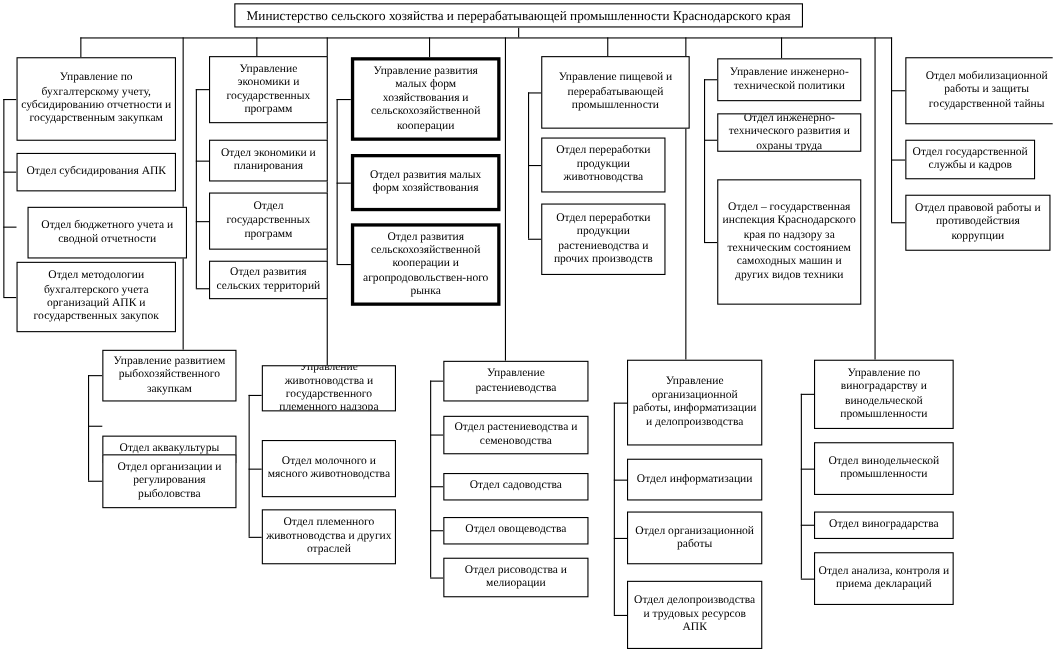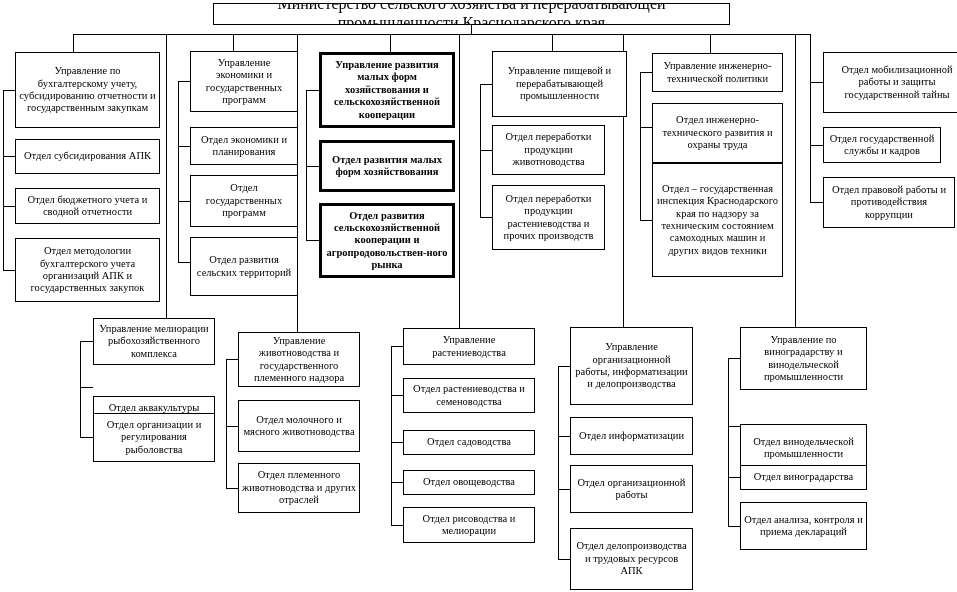--- a/index.html
+++ b/index.html
@@ -8,22 +8,22 @@
     background:var(--page-bg,#fff);color:var(--text,#000);
     font-family:"Liberation Serif","DejaVu Serif",serif;
   }
   .box{
     position:absolute;box-sizing:border-box;
     border:1px solid var(--line,#000);background:var(--box-bg,#fff);
     display:flex;align-items:center;justify-content:center;
     text-align:center;font-size:10.5px;line-height:1.18;padding:1px 3px;
     overflow:hidden;
   }
-  .bold{border-width:3px;font-weight:bold}
-  .title{font-size:16px;padding:1px 6px}
+  .bold{border-width:3px;font-weight:normal}
+  .title{font-size:12px;padding:1px 6px}
   .v,.h{position:absolute;background:var(--line,#000)}
   .v{width:1px}
   .h{height:1px}
 </style>
 </head>
 <body>
 
 <i class="v" style="left:471px;top:25px;height:9px"></i>
 <i class="h" style="left:73px;top:34px;width:738px"></i>
 
@@ -97,59 +97,59 @@
 <i class="v" style="left:728px;top:358px;height:168px"></i>
 <i class="h" style="left:728px;top:358px;width:12px"></i>
 <i class="h" style="left:728px;top:426px;width:12px"></i>
 <i class="h" style="left:728px;top:477px;width:12px"></i>
 <i class="h" style="left:728px;top:526px;width:12px"></i>
 
 <div class="box title" style="left:213px;top:3px;width:517px;height:22px">Министерство сельского хозяйства и перерабатывающей промышленности  Краснодарского края</div>
 
 <div class="box" style="left:15px;top:52px;width:145px;height:76px">Управление по бухгалтерскому учету, субсидированию отчетности и государственным закупкам</div>
 <div class="box" style="left:15px;top:139px;width:145px;height:35px">Отдел субсидирования АПК</div>
-<div class="box" style="left:15px;top:188px;width:145px;height:36px">Отдел бюджетного учета и сводной отчетности</div>
+<div class="box" style="left:25px;top:188px;width:145px;height:47px">Отдел бюджетного учета и сводной отчетности</div>
 <div class="box" style="left:15px;top:238px;width:145px;height:64px">Отдел методологии бухгалтерского учета организаций АПК и государственных закупок</div>
 
 <div class="box" style="left:190px;top:51px;width:108px;height:61px">Управление экономики и государственных программ</div>
 <div class="box" style="left:190px;top:127px;width:108px;height:38px">Отдел экономики и планирования</div>
 <div class="box" style="left:190px;top:175px;width:108px;height:52px">Отдел государственных программ</div>
-<div class="box" style="left:190px;top:237px;width:108px;height:59px">Отдел развития сельских территорий</div>
+<div class="box" style="left:190px;top:237px;width:108px;height:35px">Отдел развития сельских территорий</div>
 
 <div class="box bold" style="left:319px;top:52px;width:136px;height:76px">Управление развития малых форм хозяйствования и сельскохозяйственной кооперации</div>
 <div class="box bold" style="left:319px;top:140px;width:136px;height:52px">Отдел развития малых форм хозяйствования</div>
 <div class="box bold" style="left:319px;top:203px;width:136px;height:75px">Отдел развития сельскохозяйственной кооперации и агропродовольствен-ного рынка</div>
 
 <div class="box" style="left:492px;top:51px;width:135px;height:66px">Управление пищевой и перерабатывающей промышленности</div>
 <div class="box" style="left:492px;top:125px;width:113px;height:50px">Отдел переработки продукции животноводства</div>
 <div class="box" style="left:492px;top:185px;width:113px;height:65px">Отдел переработки продукции растениеводства и прочих производств</div>
 
 <div class="box" style="left:652px;top:53px;width:131px;height:39px">Управление инженерно-технической политики</div>
-<div class="box" style="left:652px;top:103px;width:131px;height:60px">Отдел инженерно-технического развития и охраны труда</div>
+<div class="box" style="left:652px;top:103px;width:131px;height:35px">Отдел инженерно-технического развития и охраны труда</div>
 <div class="box" style="left:652px;top:163px;width:131px;height:114px">Отдел – государственная инспекция Краснодарского края по надзору за техническим состоянием самоходных машин и других видов техники</div>
 
 <div class="box" style="left:823px;top:52px;width:148px;height:61px">Отдел мобилизационной работы и защиты государственной тайны</div>
 <div class="box" style="left:823px;top:127px;width:118px;height:36px">Отдел государственной службы и кадров</div>
 <div class="box" style="left:823px;top:177px;width:132px;height:51px">Отдел правовой работы и противодействия коррупции</div>
 
-<div class="box" style="left:93px;top:318px;width:122px;height:47px">Управление мелиорации рыбохозяйственного комплекса</div>
+<div class="box" style="left:93px;top:318px;width:122px;height:47px">Управление развитием рыбохозяйственного закупкам</div>
 <div class="box" style="left:93px;top:396px;width:122px;height:25px">Отдел аквакультуры</div>
 <div class="box" style="left:93px;top:413px;width:122px;height:49px">Отдел организации и регулирования рыболовства</div>
 
-<div class="box" style="left:238px;top:332px;width:122px;height:55px">Управление животноводства и государственного племенного надзора</div>
+<div class="box" style="left:238px;top:332px;width:122px;height:42px">Управление животноводства и государственного племенного надзора</div>
 <div class="box" style="left:238px;top:400px;width:122px;height:52px">Отдел молочного и мясного животноводства</div>
 <div class="box" style="left:238px;top:463px;width:122px;height:50px">Отдел племенного животноводства и других отраслей</div>
 
 <div class="box" style="left:403px;top:328px;width:132px;height:37px">Управление растениеводства</div>
 <div class="box" style="left:403px;top:378px;width:132px;height:35px">Отдел растениеводства и семеноводства</div>
 <div class="box" style="left:403px;top:430px;width:132px;height:25px">Отдел садоводства</div>
 <div class="box" style="left:403px;top:470px;width:132px;height:25px">Отдел овощеводства</div>
 <div class="box" style="left:403px;top:507px;width:132px;height:36px">Отдел рисоводства и мелиорации</div>
 
 <div class="box" style="left:570px;top:327px;width:123px;height:78px">Управление организационной работы, информатизации и делопроизводства</div>
 <div class="box" style="left:570px;top:417px;width:123px;height:38px">Отдел информатизации</div>
 <div class="box" style="left:570px;top:465px;width:123px;height:48px">Отдел организационной работы</div>
 <div class="box" style="left:570px;top:528px;width:123px;height:62px">Отдел делопроизводства и трудовых ресурсов АПК</div>
 
 <div class="box" style="left:740px;top:327px;width:127px;height:63px">Управление по виноградарству и винодельческой промышленности</div>
-<div class="box" style="left:740px;top:424px;width:127px;height:48px">Отдел винодельческой промышленности</div>
+<div class="box" style="left:740px;top:402px;width:127px;height:48px">Отдел винодельческой промышленности</div>
 <div class="box" style="left:740px;top:465px;width:127px;height:25px">Отдел виноградарства</div>
 <div class="box" style="left:740px;top:502px;width:127px;height:48px">Отдел анализа, контроля и приема деклараций</div>
 
 </body></html>

